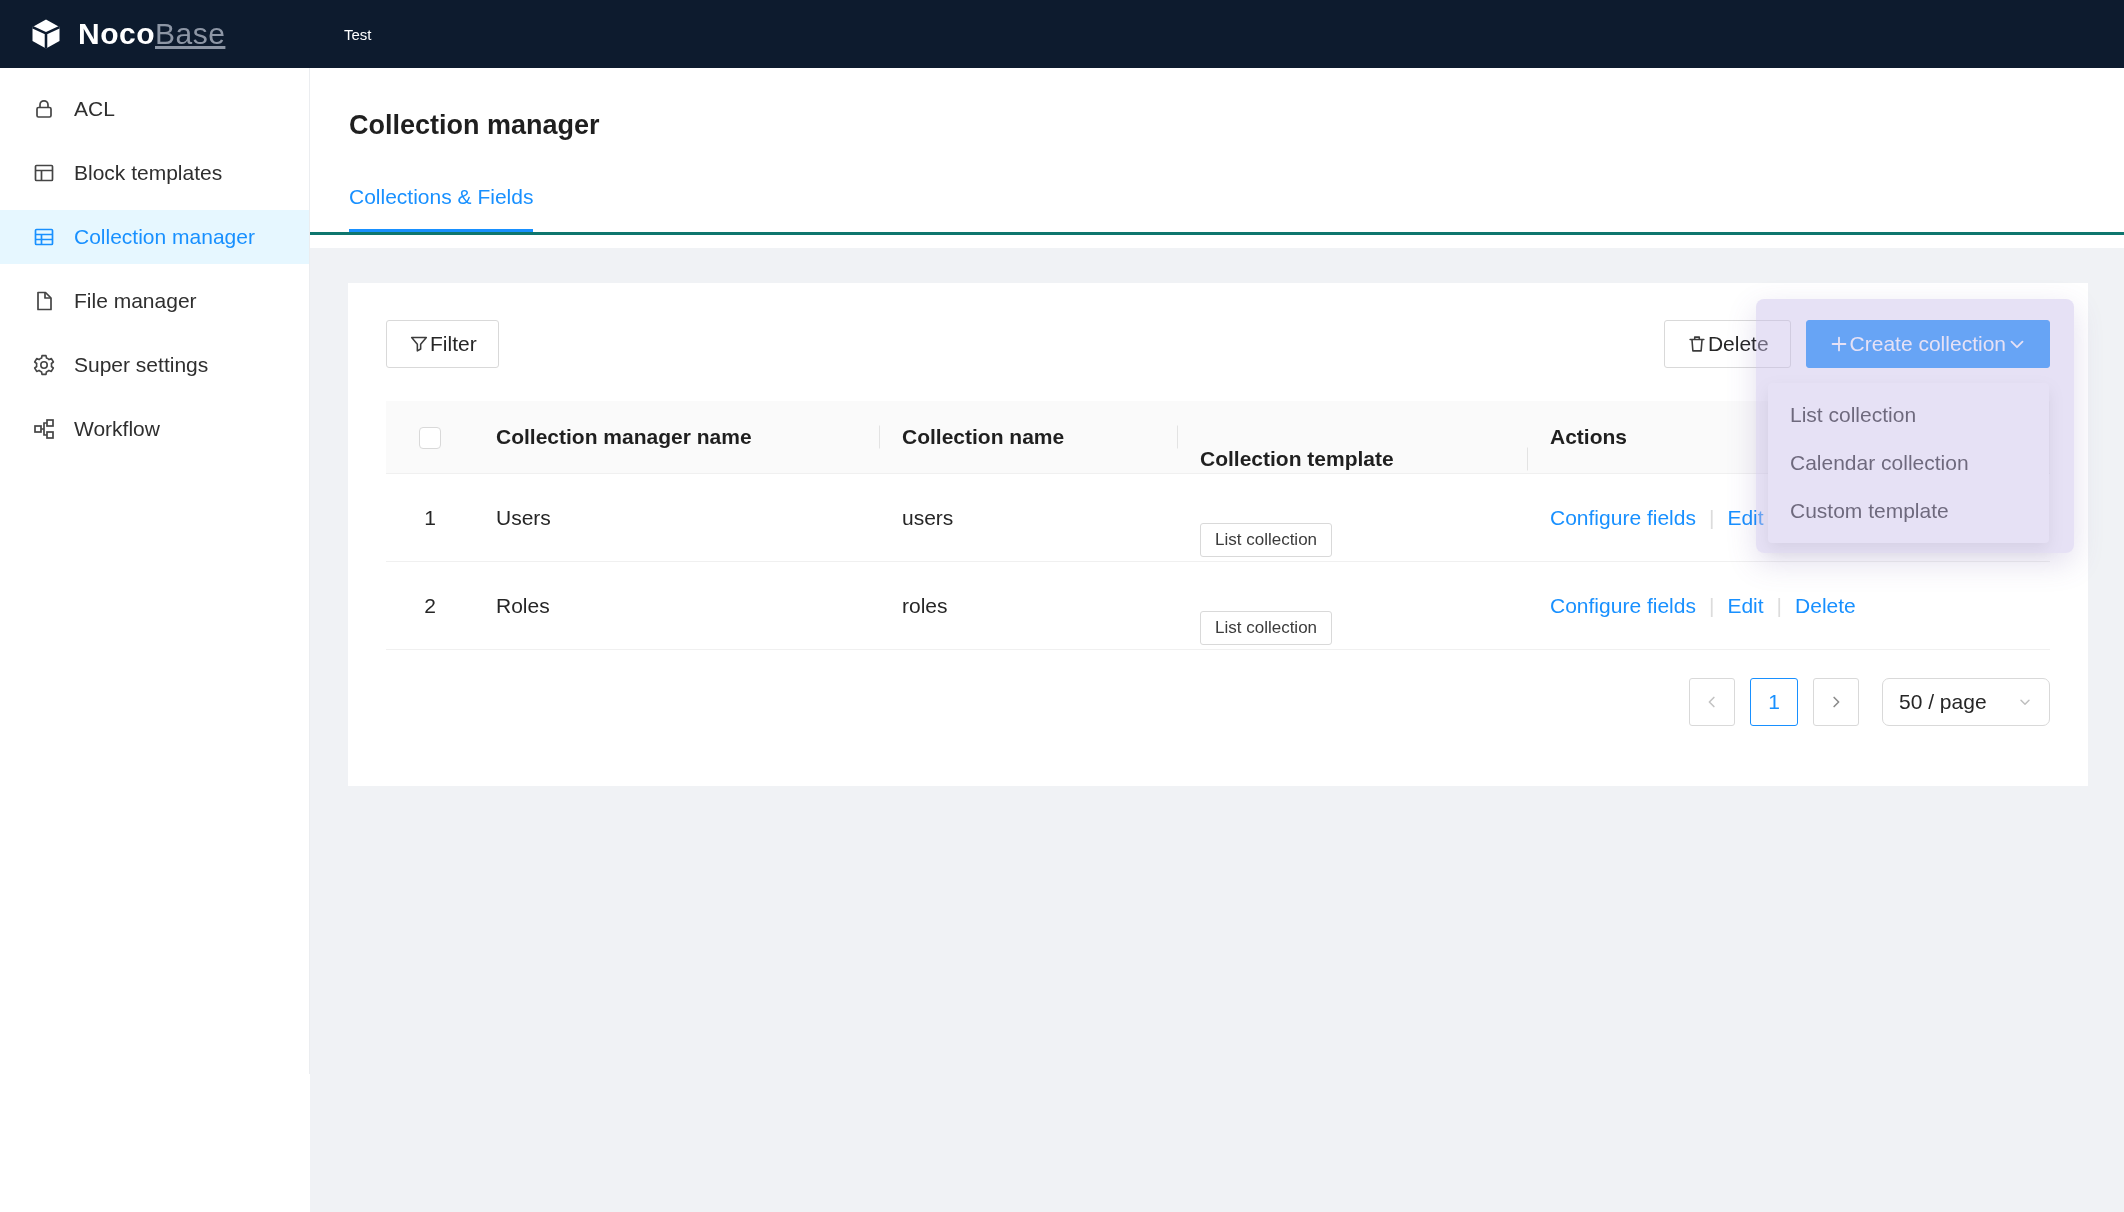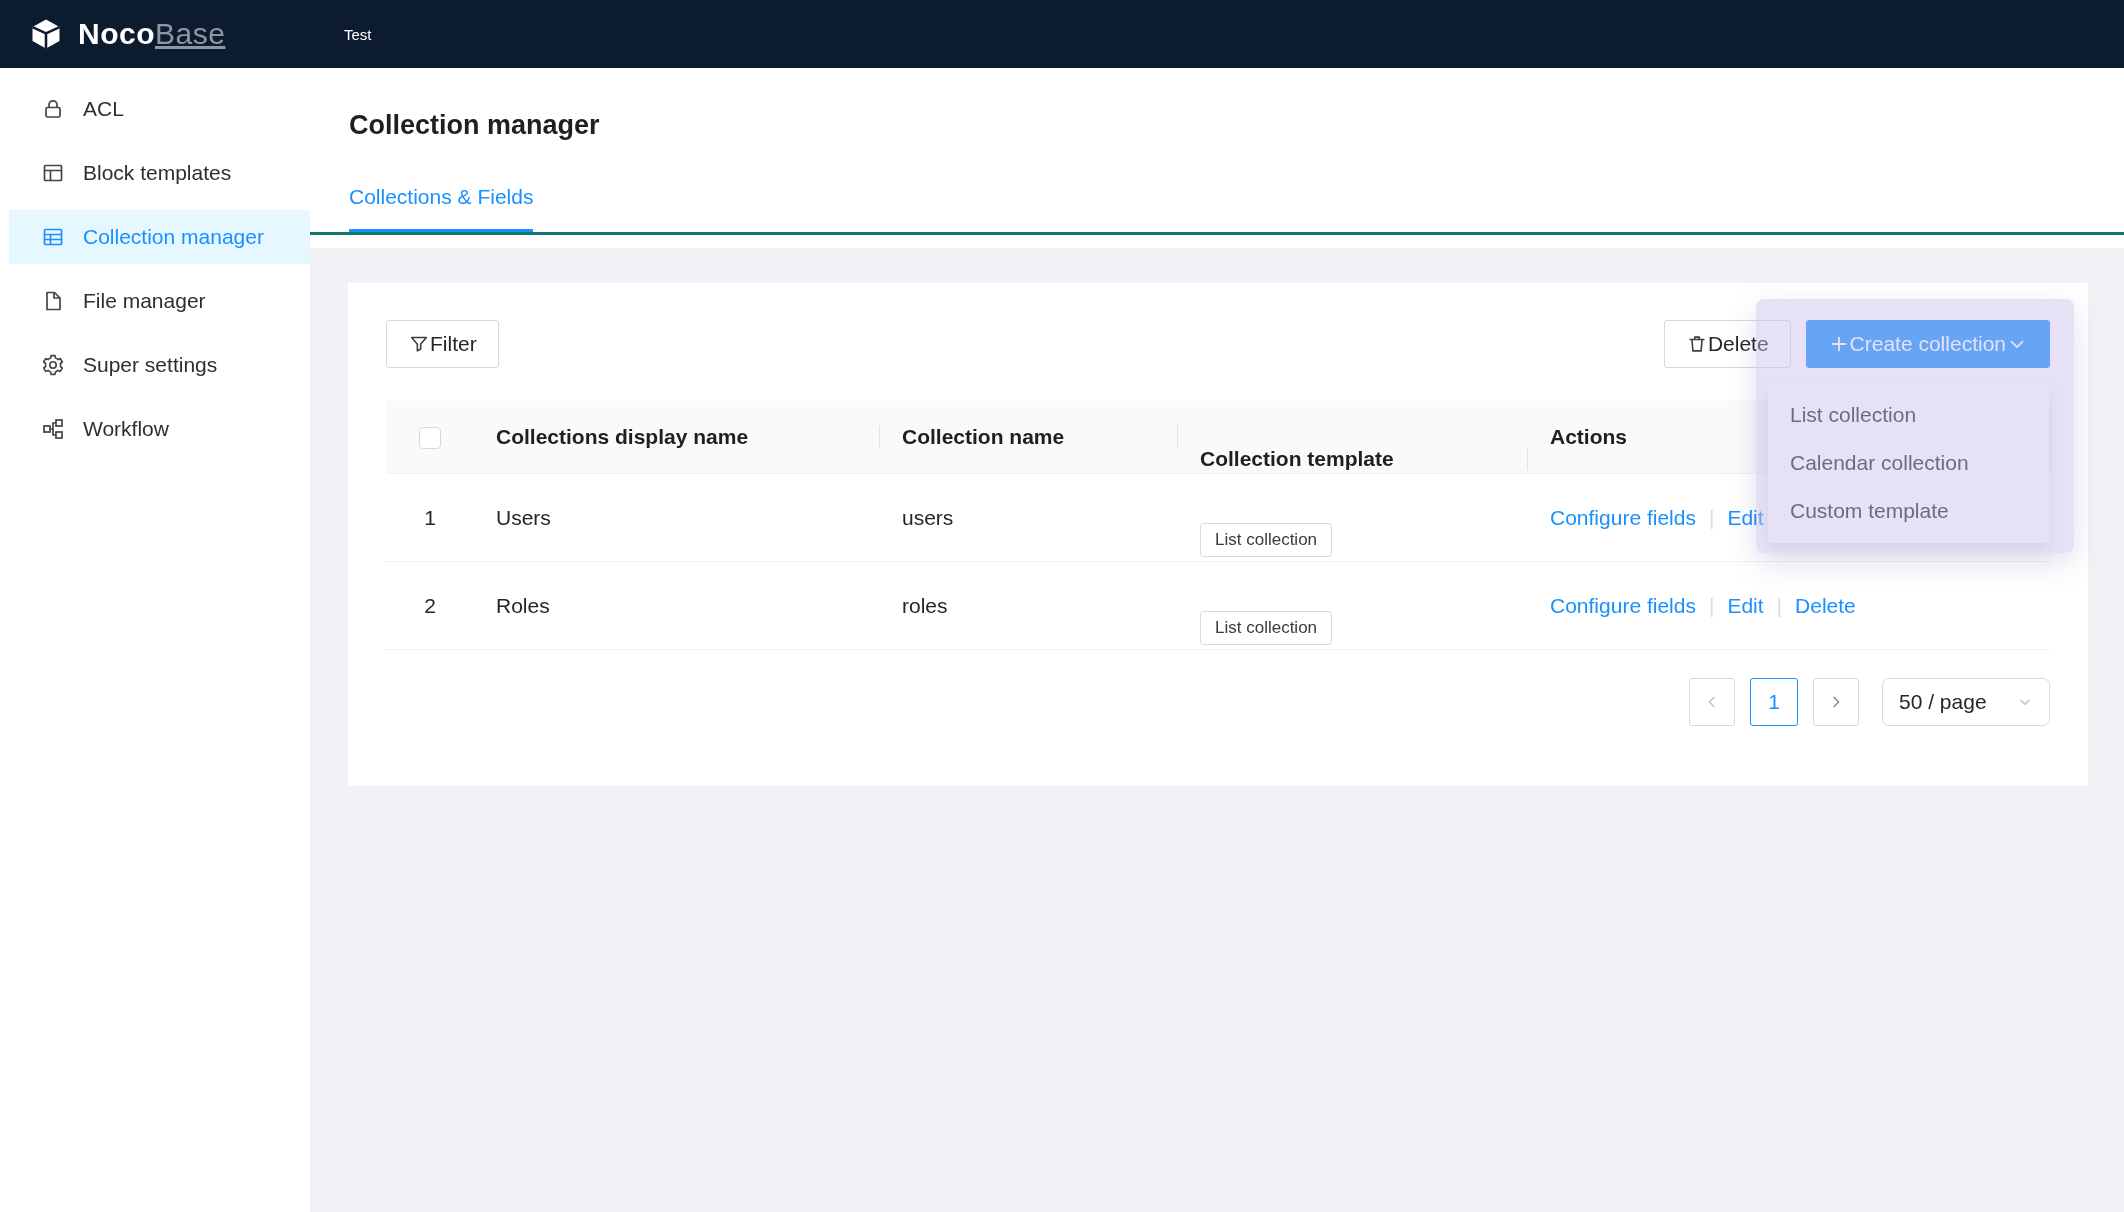--- a/index.html
+++ b/index.html
@@ -18,21 +18,21 @@
   .brand { display:flex; align-items:center; gap:14px; padding:0 28px; width:310px; }
   .logo-text { font-size:30px; font-weight:700; letter-spacing:.5px; white-space:nowrap; }
   .logo-light { font-weight:400; color:#8d96a5;text-decoration:underline; }
   .nav-menu-item { font-size:15px; padding:0 34px; height:68px; display:flex; align-items:center; cursor:pointer; }
   .nav-right { margin-left:auto; display:flex; align-items:center; gap:56px; padding-right:28px; }
   .nav-icon { width:27px; height:27px; color:#ffffff; cursor:pointer; }
   .nav-user { font-size:22px; cursor:pointer; }
 
   
   .sidebar {
-    position:absolute; top:68px; left:9px; width:310px; height:1006px;
+    position:absolute; top:68px; left:0; width:310px; height:1006px;
     background:#fff; border-right:1px solid #ebedf0; padding-top:4px;
   }
   .side-item {
     display:flex; align-items:center; gap:18px; height:54px; margin:10px 0;
     padding:0 14px 0 32px; font-size:21px; color:#2f2f2f; cursor:pointer; white-space:nowrap;
   }
   .side-item .s-icon { width:24px; height:24px; color:#454545; flex:0 0 auto; }
   .side-item.active { background:#e6f7ff; color:#1890ff; }
   .side-item.active .s-icon { color:#1890ff; }
 
@@ -218,21 +218,21 @@
                 <path d="M6 9.5l6 6 6-6"></path>
               </svg>
             </span>
           </button>
         </div>
       </div>
 
       <div class="table">
         <div class="thead">
           <div class="cell c0"><span class="checkbox"></span></div>
-          <div class="cell c1">Collections display name</div>
+          <div class="cell c1">Collection manager name</div>
           <div class="cell c2">Collection name</div>
           <div class="cell c3">Collection template</div>
           <div class="cell c4">Actions</div>
         </div>
 
         <div class="trow">
           <div class="cell c0">1</div>
           <div class="cell c1">Users</div>
           <div class="cell c2">users</div>
           <div class="cell c3"><span class="tag">List collection</span></div>

